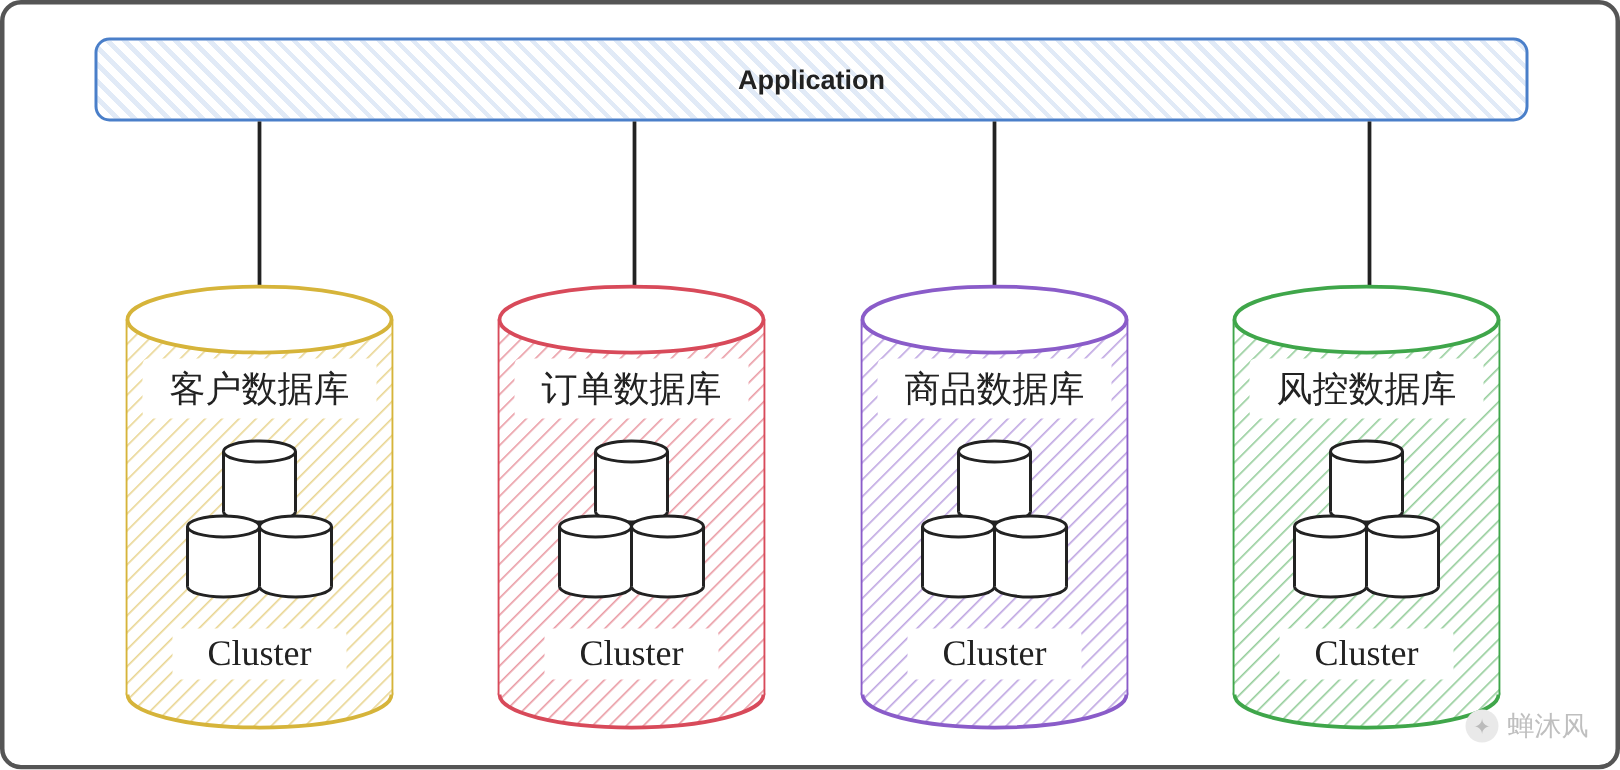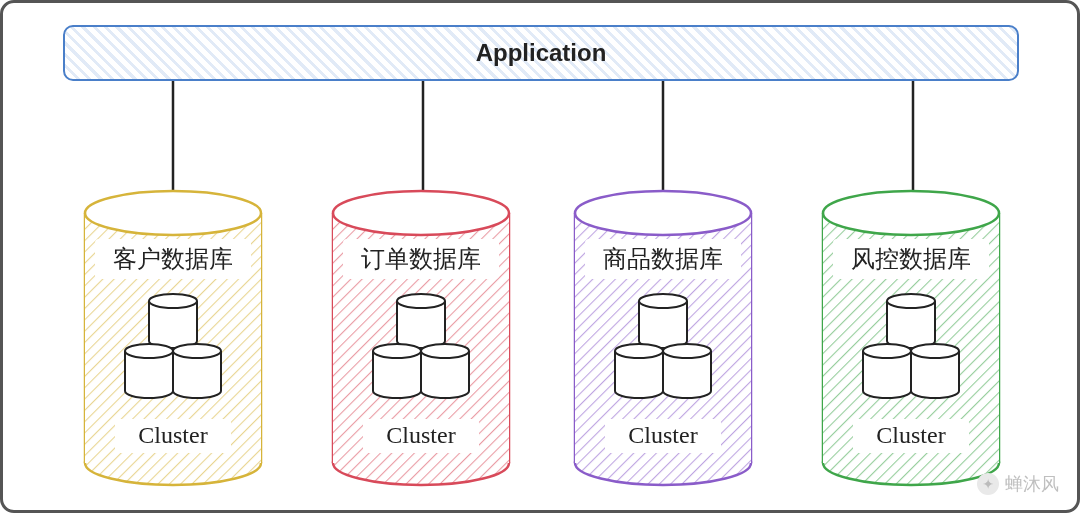--- a/index.html
+++ b/index.html
@@ -33,21 +33,21 @@
     background: repeating-linear-gradient(
       45deg,
       rgba(90,140,210,0.18),
       rgba(90,140,210,0.18) 3px,
       #fff 3px,
       #fff 8px
     );
     display: flex;
     align-items: center;
     justify-content: center;
-    font-size: 24px;
+    font-size: 18px;
     font-weight: 600;
     color: #222;
   }
   .watermark {
     position: absolute;
     right: 18px;
     bottom: 14px;
     color: #bfbfbf;
     font-family: sans-serif;
     font-size: 18px;

